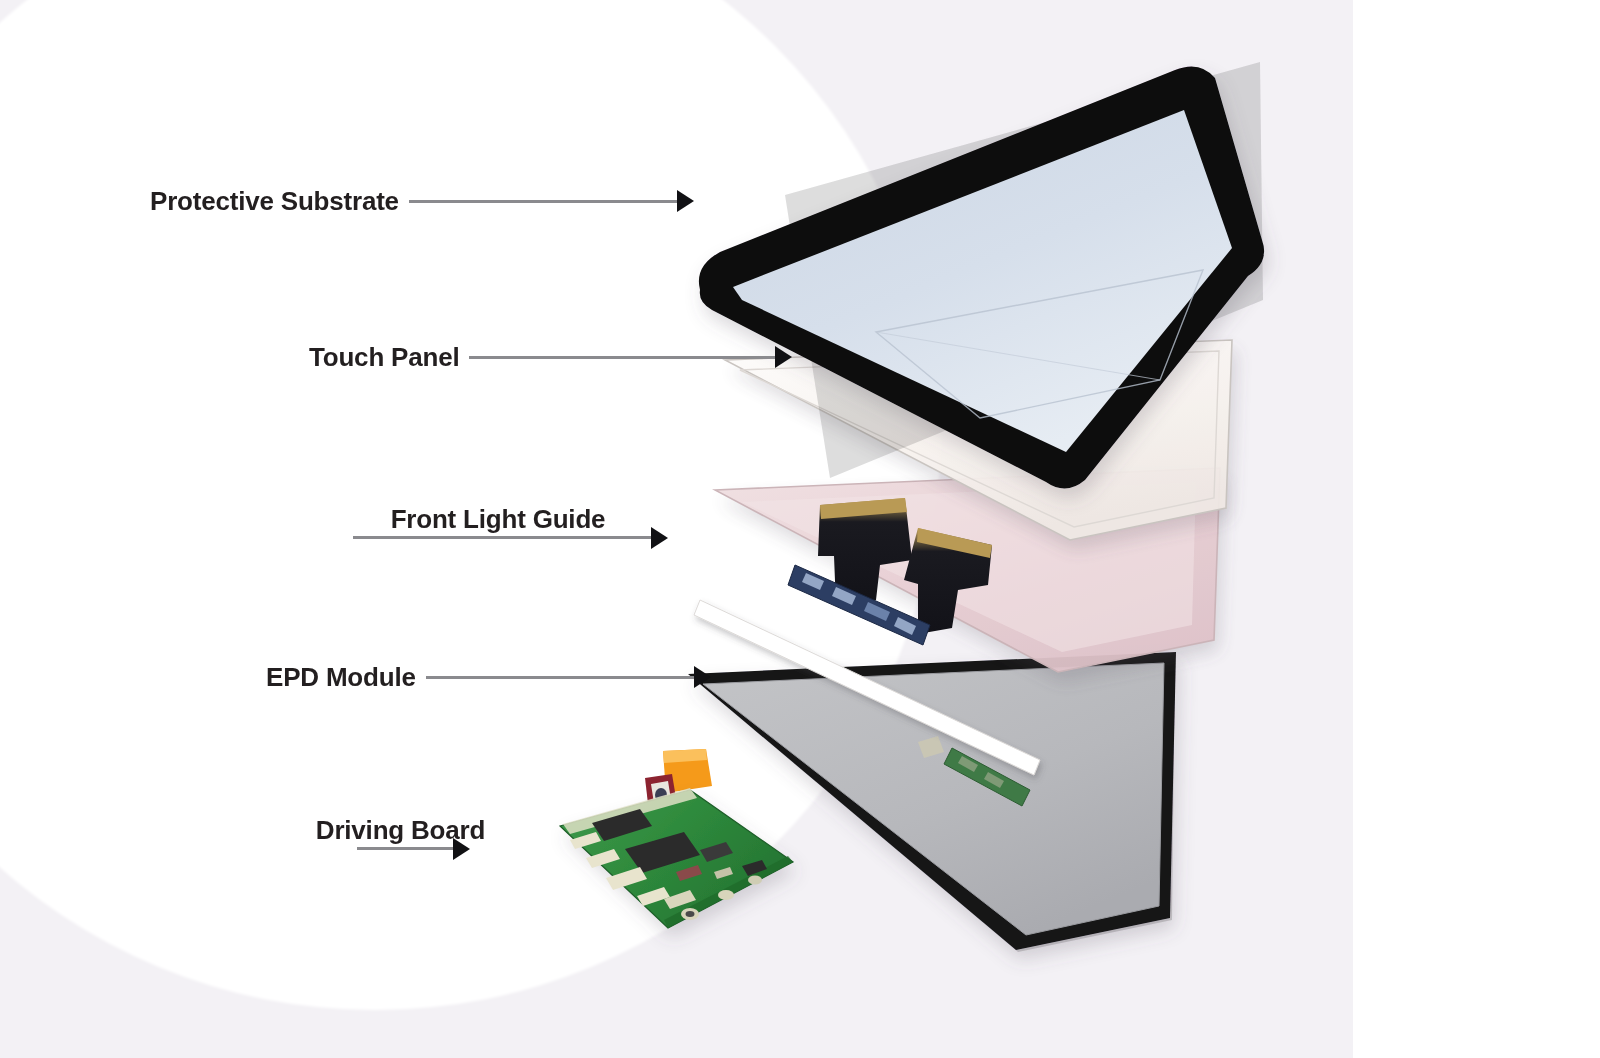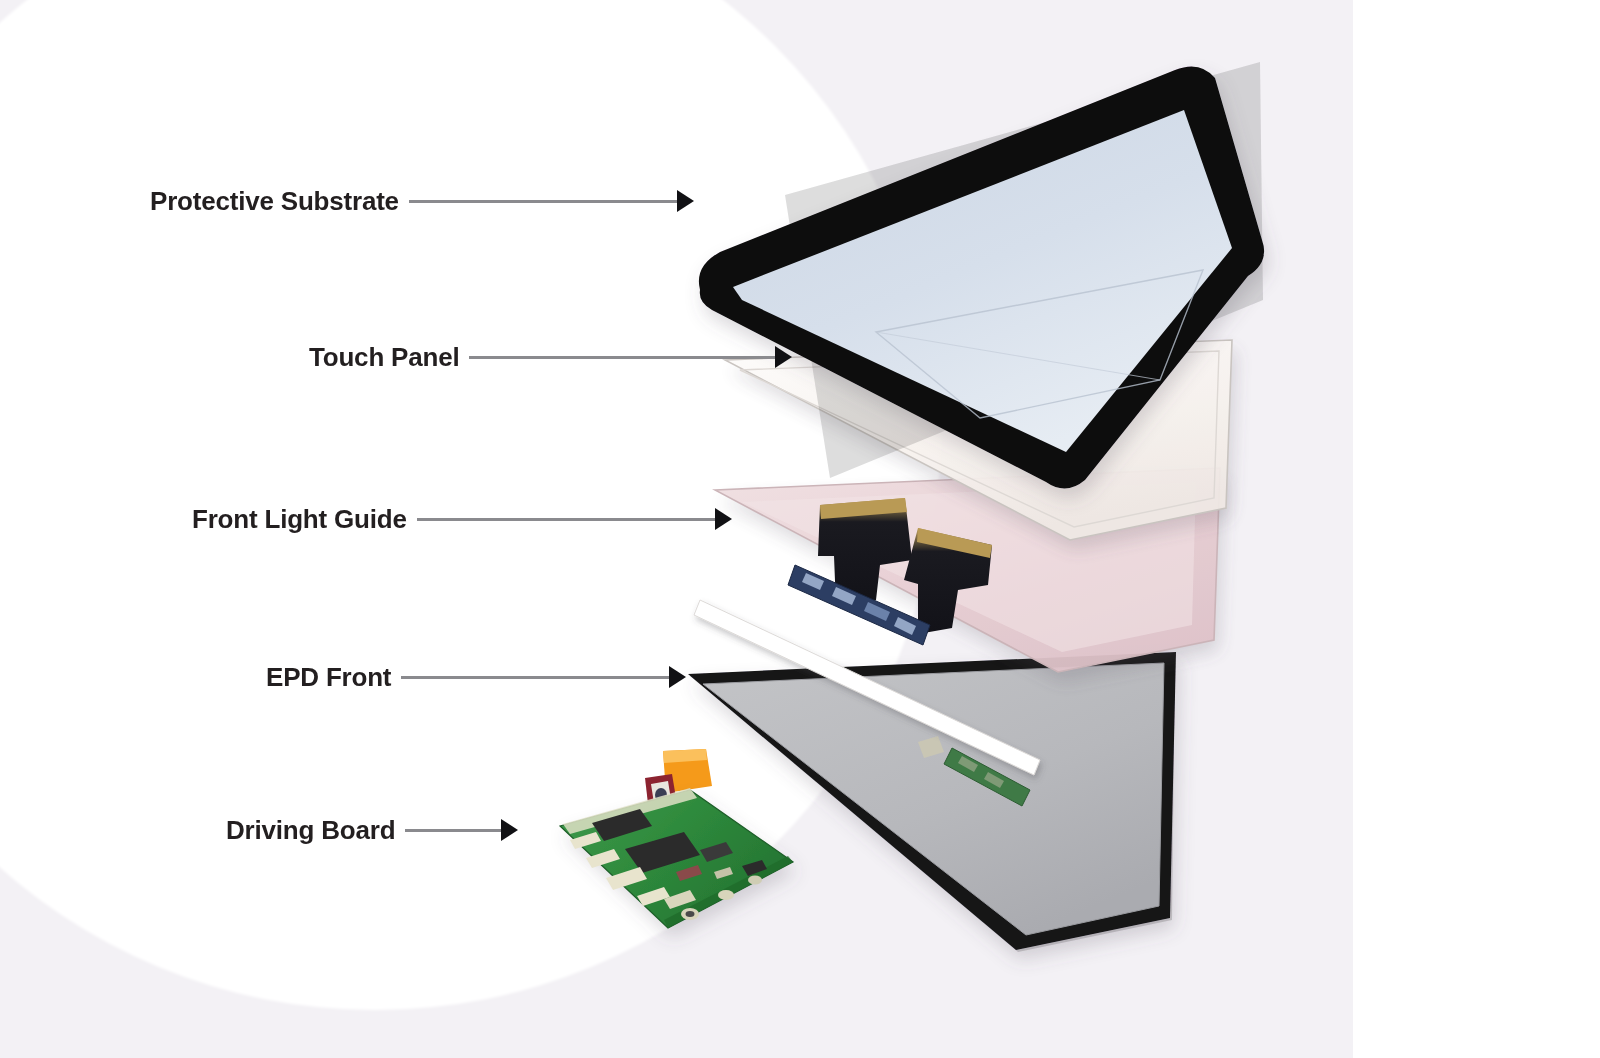--- a/index.html
+++ b/index.html
@@ -231,28 +231,28 @@
   <div class="callout" style="left:150px; top:184px; width:585px;">
     <span class="callout-text">Protective Substrate</span>
     <span class="leader" style="width:270px;"></span>
   </div>
 
   <div class="callout" style="left:264px; top:340px; width:520px;margin-left:45px;">
     <span class="callout-text">Touch Panel</span>
     <span class="leader" style="width:308px;"></span>
   </div>
 
-  <div class="callout" style="left:192px; top:502px; width:588px;">
+  <div class="callout" style="left:204px; top:502px; width:588px;flex-direction:column;">
     <span class="callout-text">Front Light Guide</span>
     <span class="leader" style="width:300px;"></span>
   </div>
 
   <div class="callout" style="left:266px; top:660px; width:468px;">
-    <span class="callout-text">EPD Front</span>
+    <span class="callout-text">EPD Module</span>
     <span class="leader" style="width:270px;"></span>
   </div>
 
-  <div class="callout" style="left:226px; top:813px; width:315px;">
+  <div class="callout" style="left:243px; top:813px; width:315px;flex-direction:column;">
     <span class="callout-text">Driving Board</span>
     <span class="leader" style="width:98px;"></span>
   </div>
 
 </div>
 
 </body></html>

